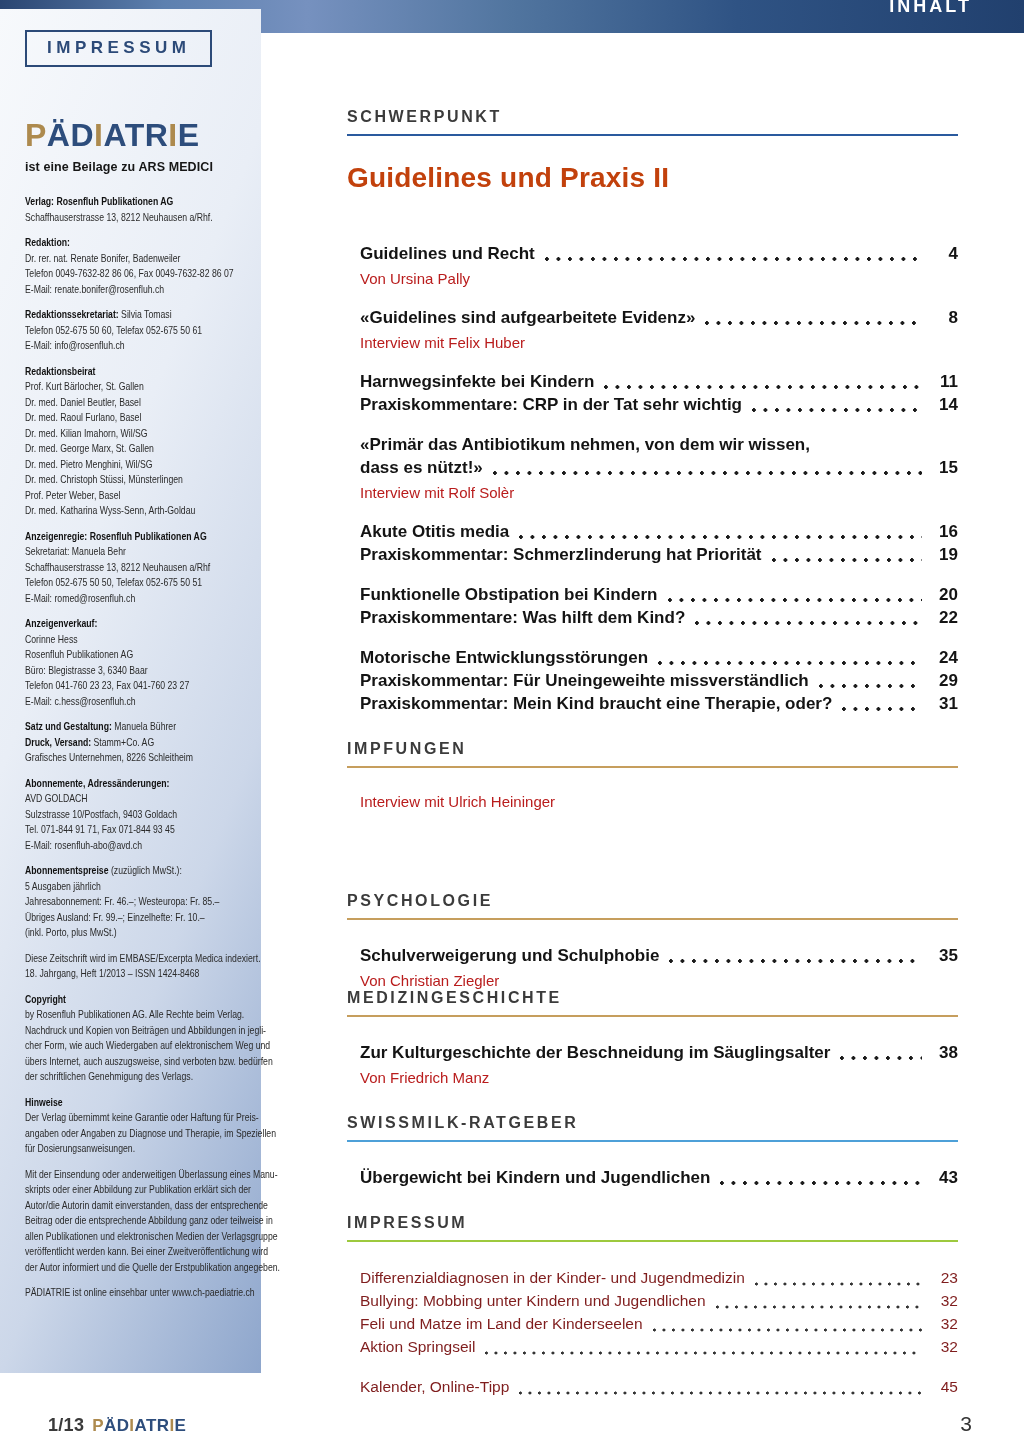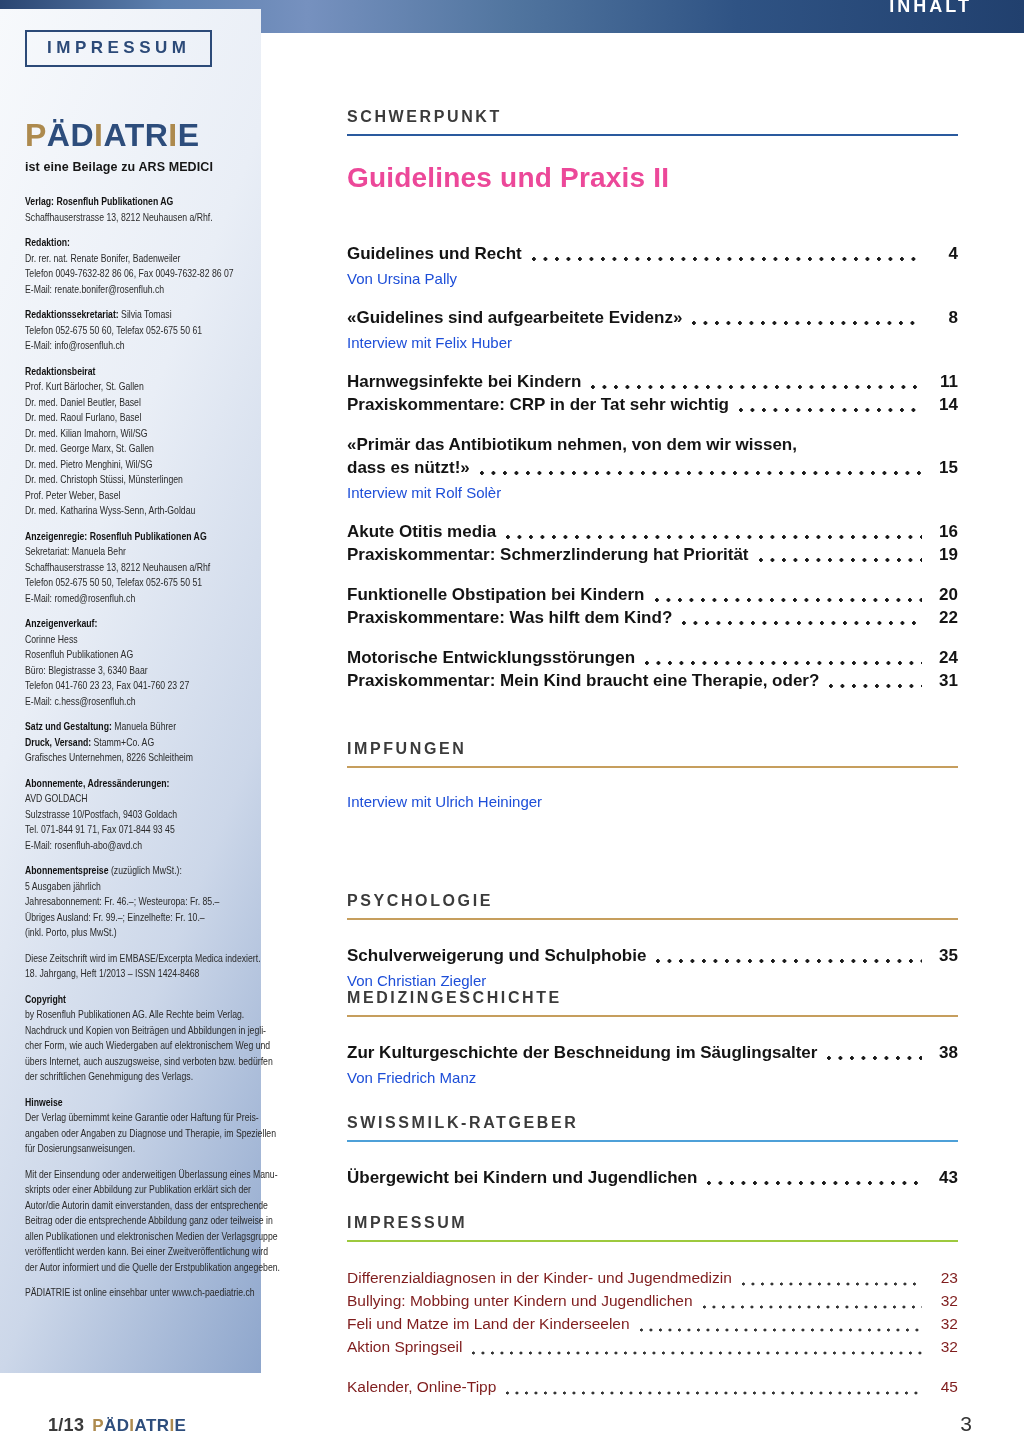--- a/index.html
+++ b/index.html
@@ -23,31 +23,31 @@
   .sb-blocks{margin-top:20px;transform:scaleX(.82);transform-origin:0 0;width:122%;}
   .sb-block{margin-bottom:10px;}
   .sb-line{font-size:10.6px;line-height:15.5px;color:#2a2a2a;white-space:nowrap;}
   .sb-line b{color:#111;}
 
   
   .sec{position:absolute;left:347px;right:66px;}
   .sec-0{top:108px}.sec-1{top:740px}.sec-2{top:866px}.sec-3{top:989px}.sec-4{top:1114px}.sec-5{top:1214px}
   .sec-label{font-size:16px;font-weight:bold;letter-spacing:2.6px;color:#3b3b3b;
              padding-bottom:8px;border-bottom:2.5px solid #2a5a9e;}
-  .feature-title{margin-top:26px;font-size:28px;font-weight:bold;color:#ec4899;letter-spacing:.2px;}
+  .feature-title{margin-top:26px;font-size:28px;font-weight:bold;color:#c2410c;letter-spacing:.2px;}
   .items{margin-top:24px;}
   .items.after-title{margin-top:48px;}
-  .item{margin-bottom:17px;}
+  .item{margin-bottom:17px;margin-left:13px;}
   .row{display:flex;align-items:baseline;font-size:17px;font-weight:bold;color:#141414;line-height:23px;}
   .row .t{white-space:nowrap;}
   .leader{flex:1;align-self:flex-end;height:4px;margin:0 8px 4px 10px;
     background-image:radial-gradient(circle at 2px 2px,#1b1b1b 1.7px,transparent 2px);
     background-size:11.5px 4px;background-repeat:repeat-x;}
   .pnum{min-width:28px;text-align:right;font-weight:bold;}
-  .byline{margin-top:4px;font-size:15px;line-height:20px;color:#1d4ed8;font-weight:normal;}
+  .byline{margin-top:4px;font-size:15px;line-height:20px;color:#b91c1c;font-weight:normal;}
   .item.regular .row{font-weight:normal;font-size:15.5px;color:#7f1d1d;}
   .item.regular .pnum{font-weight:normal;}
   .item.regular .leader{background-image:radial-gradient(circle at 1.6px 2px,#333 1.4px,transparent 1.7px);
     background-size:9.5px 4px;margin-bottom:3px;}
 
   
   .footer-left{position:absolute;left:48px;bottom:12px;display:flex;align-items:baseline;}
   .issue{font-size:18px;font-weight:bold;color:#3a3a3a;margin-right:8px;letter-spacing:.3px;}
   .footer-logo{font-size:17px;font-weight:bold;letter-spacing:.4px;}
   .page-num{position:absolute;right:52px;bottom:12px;font-size:21px;color:#333;}
@@ -230,20 +230,25 @@
               <span class="pnum">22</span>
             </div>
           </div>
           <div class="item">
             <div class="row">
               <span class="t">Motorische Entwicklungsstörungen</span>
               <span class="leader"></span>
               <span class="pnum">24</span>
             </div>
             <div class="row">
+              <span class="t">Praxiskommentar: Für Uneingeweihte missverständlich</span>
+              <span class="leader"></span>
+              <span class="pnum">29</span>
+            </div>
+            <div class="row">
               <span class="t">Praxiskommentar: Mein Kind braucht eine Therapie, oder?</span>
               <span class="leader"></span>
               <span class="pnum">31</span>
             </div>
           </div>
         </div>
       </section>
       <section class="sec sec-1">
         <div class="sec-label" style="border-bottom-color: rgb(198, 158, 93);">IMPFUNGEN</div>
         <div class="items">

